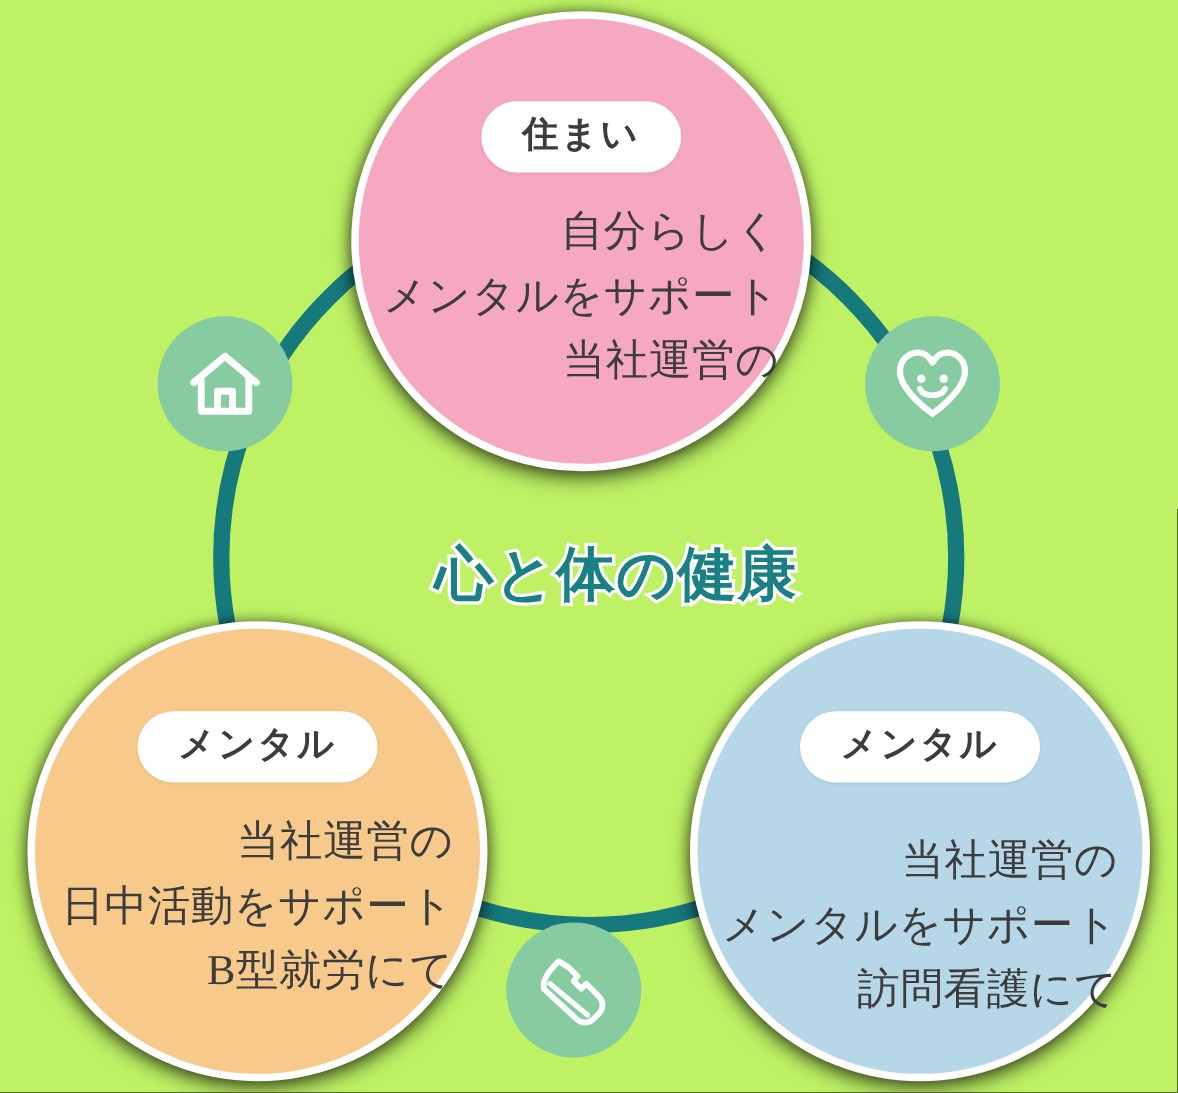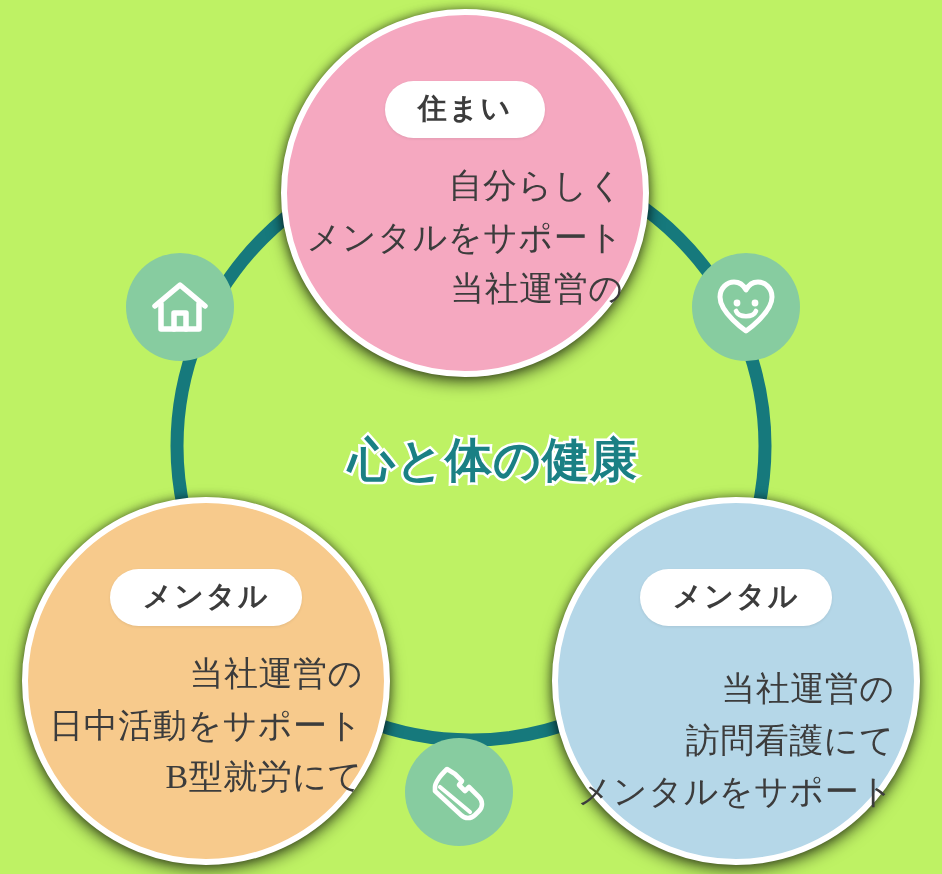--- a/index.html
+++ b/index.html
@@ -155,22 +155,22 @@
       <div>当社運営の</div>
       <div>日中活動をサポート</div>
       <div>B型就労にて</div>
     </div>
   </div>
 
   <div class="bubble bubble-mental">
     <div class="pill">メンタル</div>
     <div class="bubble-body">
       <div>当社運営の</div>
+      <div>メンタルをサポート</div>
       <div>訪問看護にて</div>
-      <div>メンタルをサポート</div>
     </div>
   </div>
 
   <div class="icon-node node-house">
     <svg width="58" height="54" viewBox="0 0 58 54">
       <path d="M4 26 L29 5 L54 26" fill="none" stroke="#ffffff" stroke-width="5.5" stroke-linecap="round" stroke-linejoin="round"></path>
       <path d="M10 24 L10 49 L48 49 L48 24" fill="none" stroke="#ffffff" stroke-width="5.5" stroke-linecap="round" stroke-linejoin="round"></path>
       <path d="M23 49 L23 33 L35 33 L35 49" fill="none" stroke="#ffffff" stroke-width="5.5" stroke-linecap="round" stroke-linejoin="round"></path>
     </svg>
   </div>

